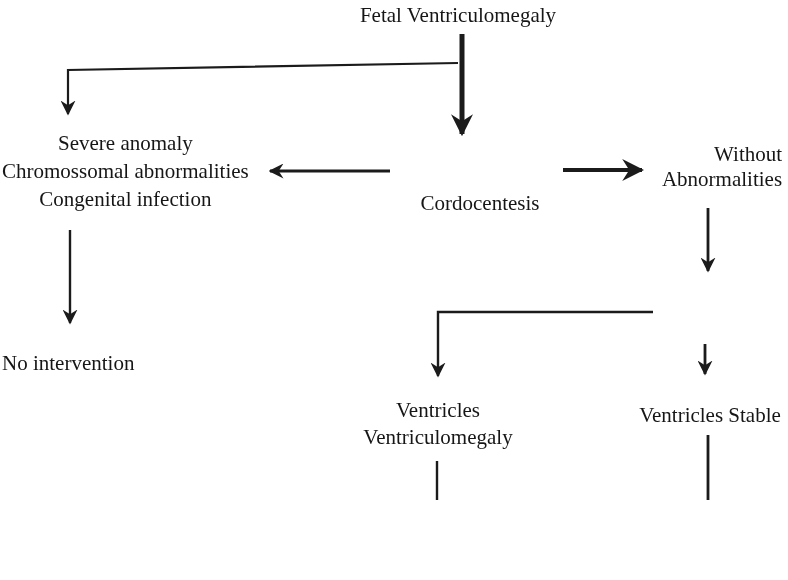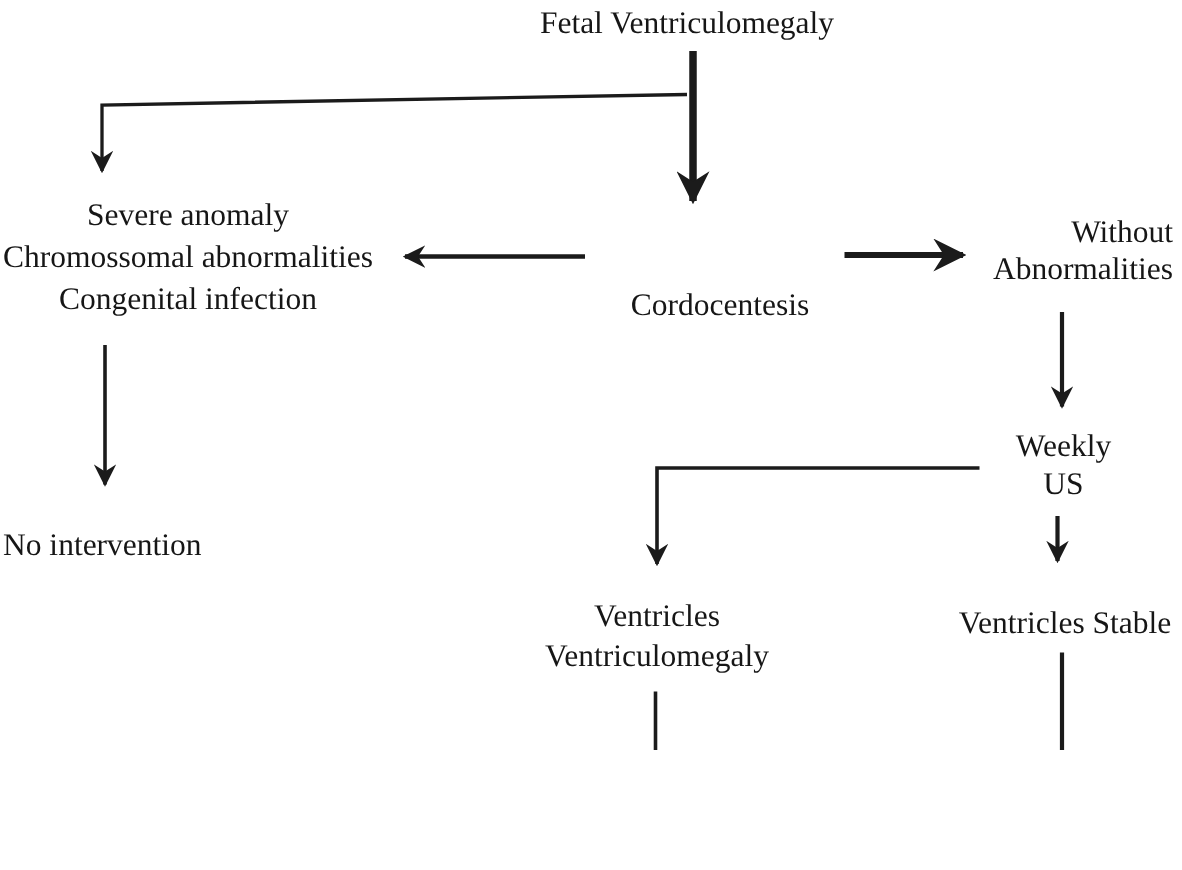--- a/index.html
+++ b/index.html
@@ -87,24 +87,20 @@
 
   <div class="node centered" style="left:480px; top:151px;margin-top:39px;">Cordocentesis</div>
 
   <div class="node centered lh25" style="left:722px; top:142px;text-align:right;">
     <div>Without</div>
     <div>Abnormalities</div>
   </div>
 
   <div class="node left-aligned" style="left:2px; top:350px;">No intervention</div>
 
-  <div class="node centered lh25" style="left:709px; top:285px;">
-    <div>Weekly</div>
-    <div>US</div>
-  </div>
 
   <div class="node centered lh27" style="left:438px; top:397px;">
     <div>Ventricles</div>
     <div>Ventriculomegaly</div>
   </div>
 
   <div class="node centered" style="left:710px; top:402px;">Ventricles Stable</div>
 
 
   <div class="node centered" style="left:707px; top:552px;margin-top:30px;">Term</div>

